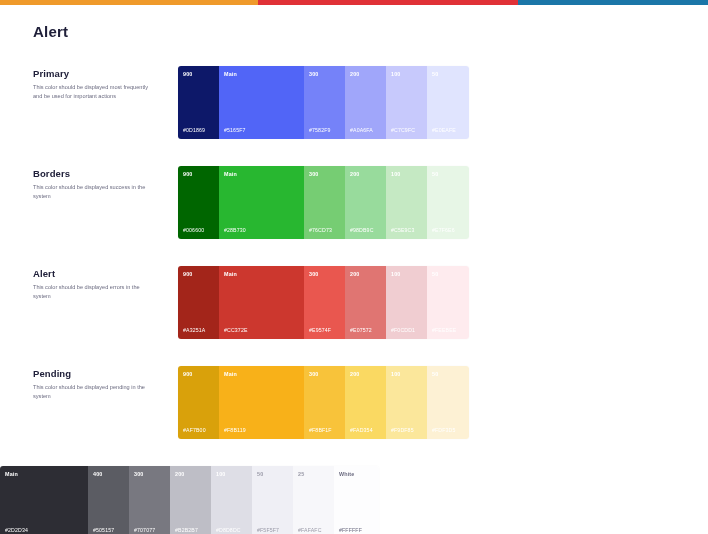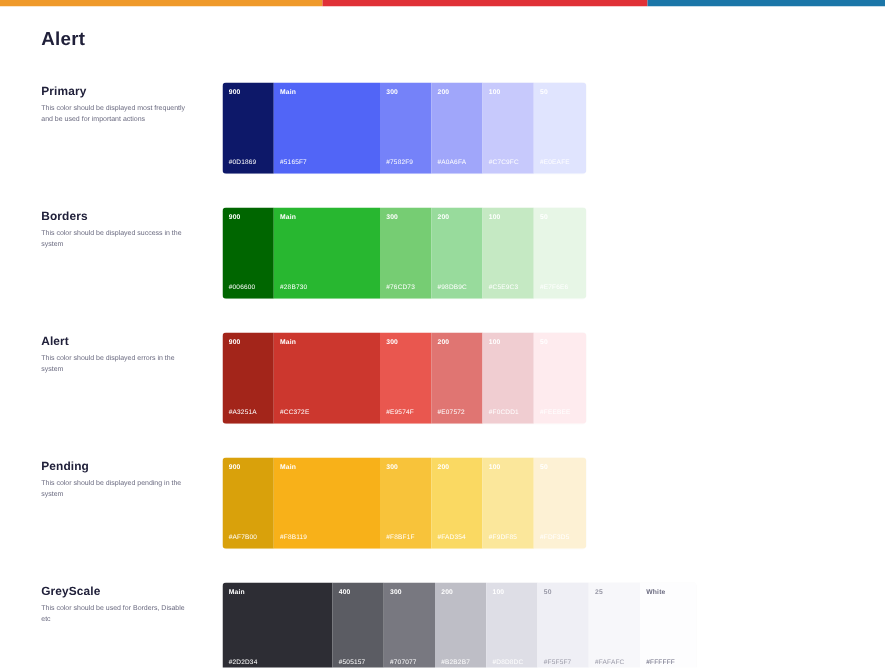--- a/index.html
+++ b/index.html
@@ -232,24 +232,20 @@
             <div class="tone">100</div>
             <div class="hex">#F9DF85</div>
           </div>
           <div class="swatch" style="background: rgb(253, 241, 212); width: 42px; color: rgb(255, 255, 255);">
             <div class="tone">50</div>
             <div class="hex">#FDF3D5</div>
           </div>
         </div>
       </div>
       <div class="section">
-        <div class="section-info">
-          <div class="section-title">GreyScale</div>
-          <div class="section-desc">This color should be used for Borders, Disable etc</div>
-        </div>
         <div class="swatch-row" style="width: 379px;">
           <div class="swatch" style="background: rgb(45, 45, 52); width: 88px; color: rgb(255, 255, 255);">
             <div class="tone">Main</div>
             <div class="hex">#2D2D34</div>
           </div>
           <div class="swatch" style="background: rgb(91, 92, 99); width: 41px; color: rgb(255, 255, 255);">
             <div class="tone">400</div>
             <div class="hex">#505157</div>
           </div>
           <div class="swatch" style="background: rgb(120, 120, 128); width: 41px; color: rgb(255, 255, 255);">

